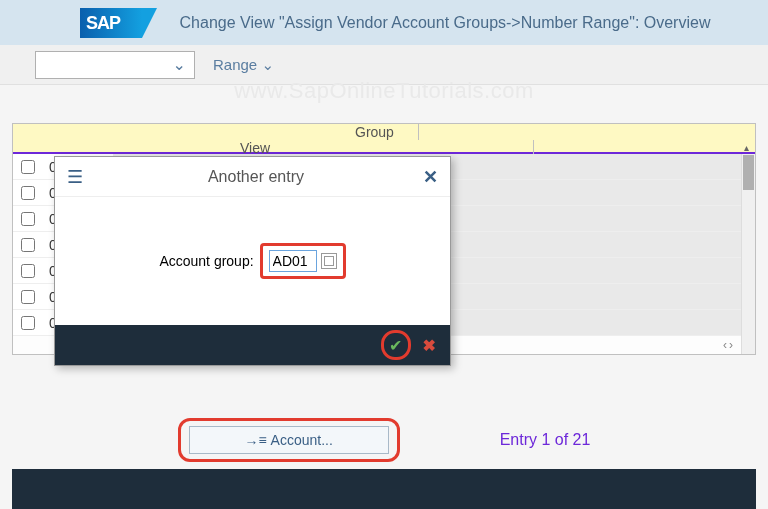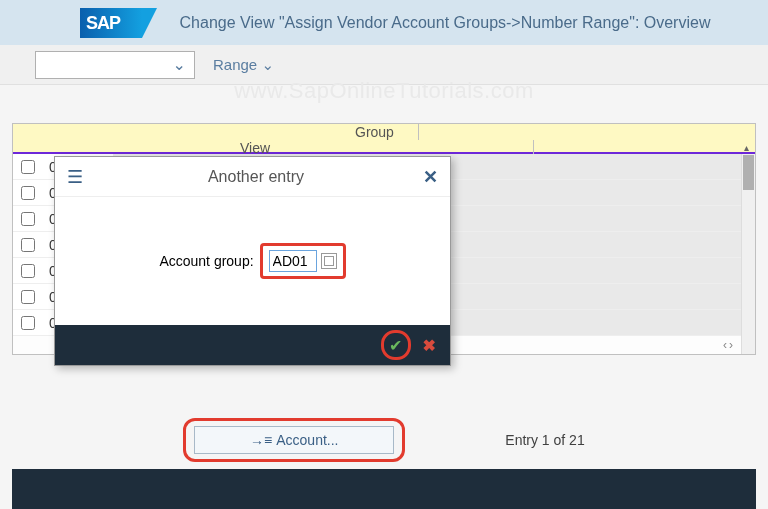--- a/index.html
+++ b/index.html
@@ -45,21 +45,21 @@
   .vhelp{margin-left:4px;width:16px;height:16px;border:1px solid #999;display:inline-block;position:relative;}
   .vhelp:before{content:"";position:absolute;left:2px;top:2px;width:8px;height:8px;border:1px solid #999;}
   .pop-foot{height:40px;background:#1e2d3b;display:flex;align-items:center;justify-content:flex-end;padding:0 14px;gap:12px;}
   .ok-wrap{border:3px solid #e23b2e;border-radius:14px;width:30px;height:30px;display:flex;align-items:center;justify-content:center;}
   .ok{color:#6ab85e;font-size:16px;}
   .cancel{color:#d84b3d;font-size:16px;font-weight:bold;}
   
   .pos-area{position:absolute;left:0;right:0;top:418px;display:flex;align-items:center;justify-content:center;gap:100px;}
   .pos-wrap{border:3px solid #e23b2e;border-radius:12px;padding:5px 8px;}
   .pos-btn{width:200px;height:28px;border:1px solid #a8b9c8;background:#f3f7fa;color:#3a5f85;font-size:14px;display:flex;align-items:center;justify-content:center;gap:4px;cursor:pointer;}
-  .entry-txt{color:#404040;font-size:14px;}
+  .entry-txt{color:#6d28d9;font-size:16px;}
   
   .bottom-bar{position:absolute;left:12px;right:12px;bottom:0;height:40px;background:#1e2d3b;}
 </style>
 </head>
 <body>
 
 <div class="hdr">
   <div class="sap-logo"><span>SAP</span></div>
   <div class="title">Change View "Assign Vendor Account Groups-&gt;Number Range": Overview</div>
 </div>

